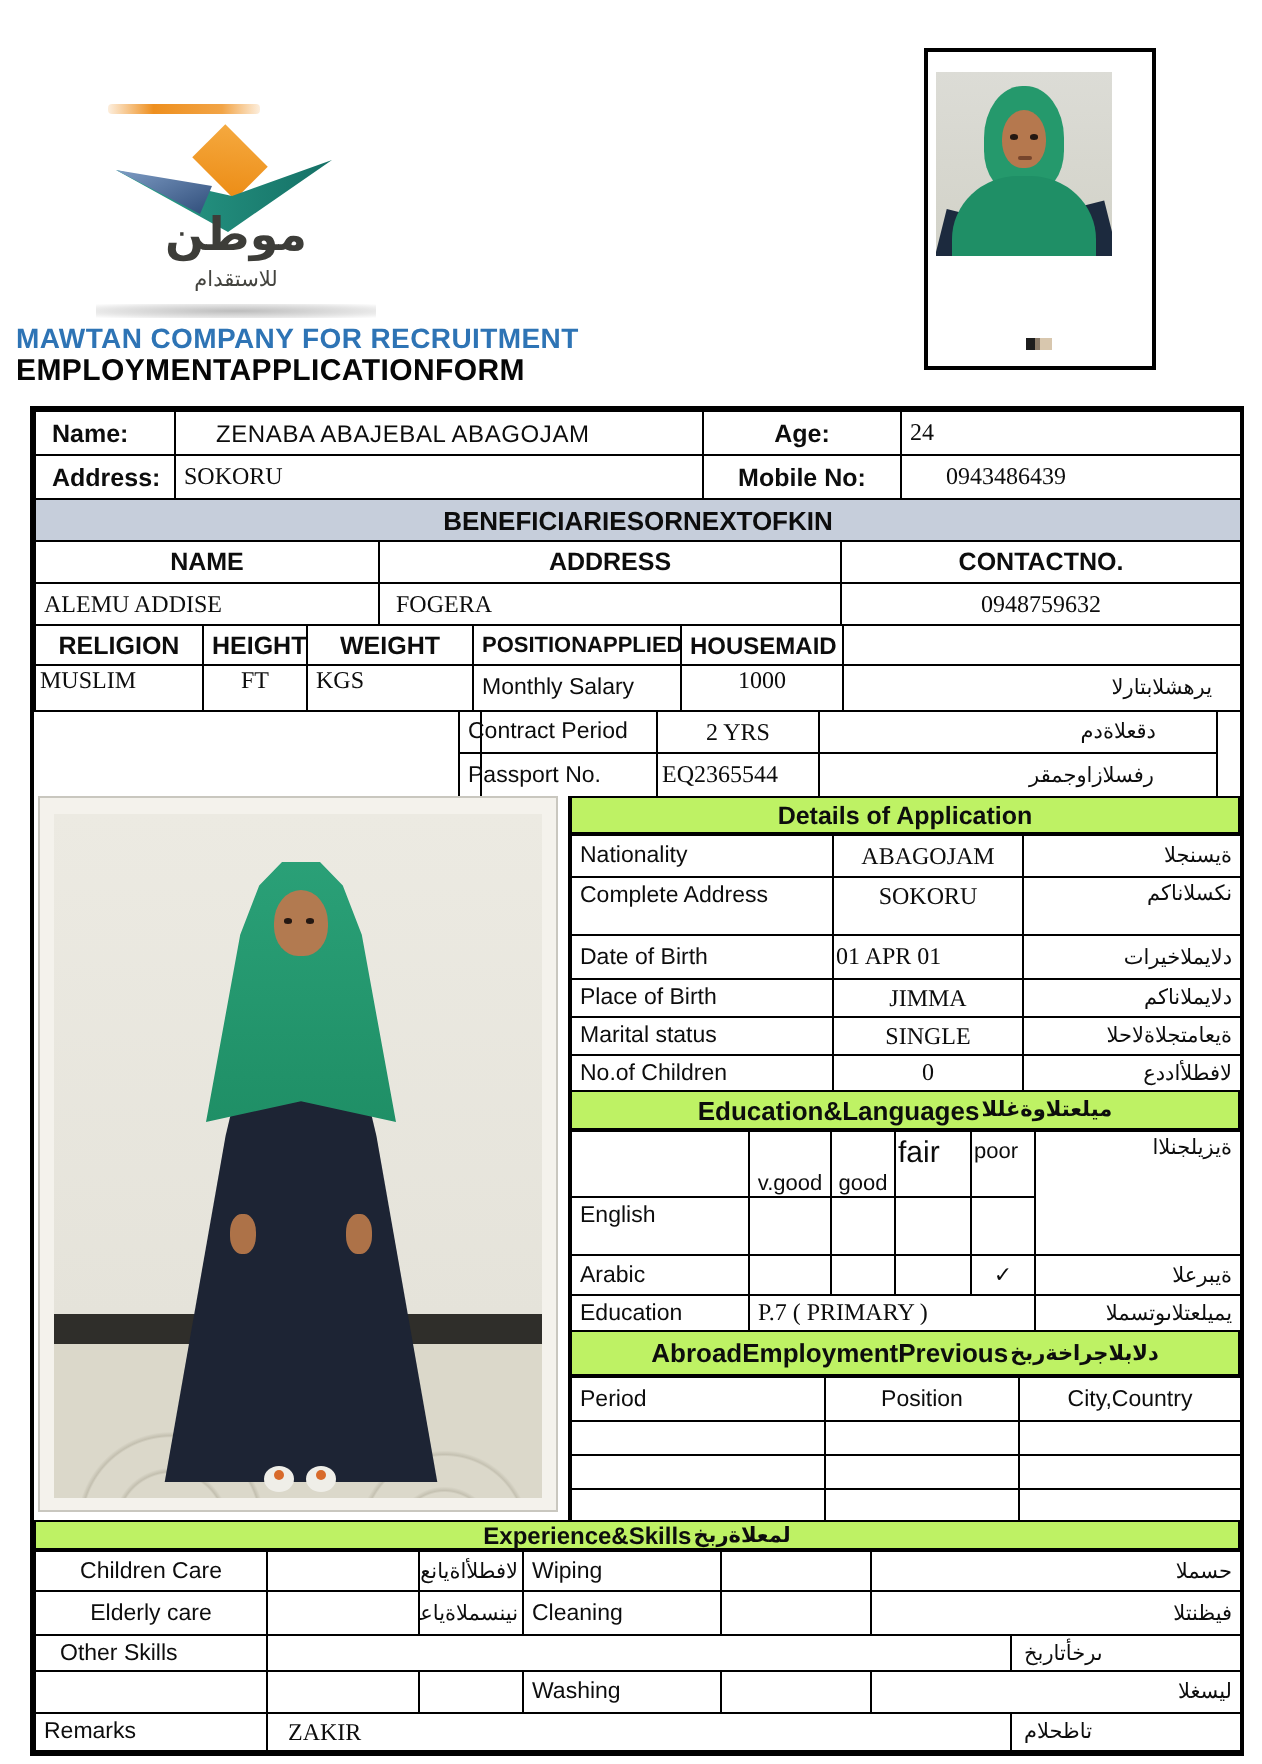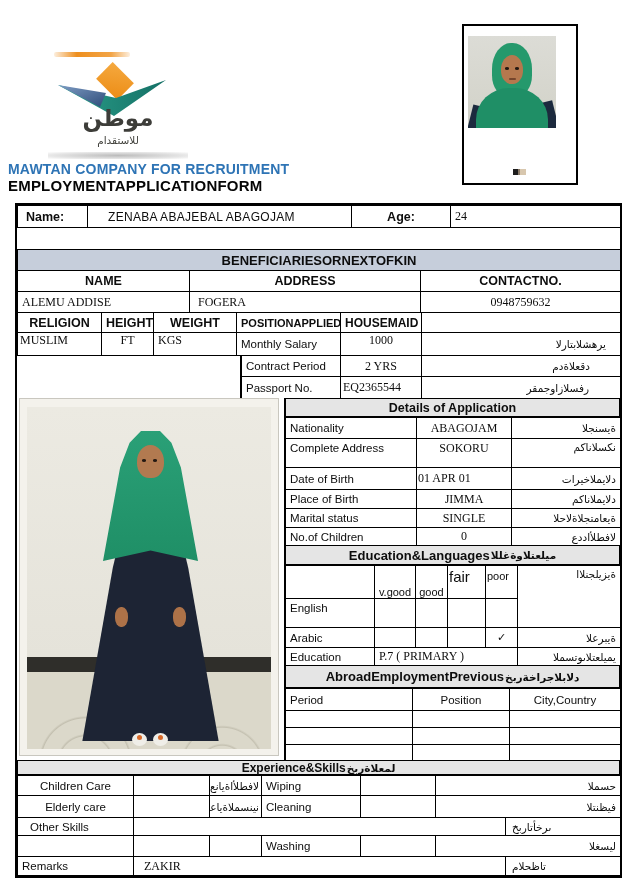--- a/index.html
+++ b/index.html
@@ -38,21 +38,21 @@
       background:linear-gradient(90deg,#1d1d1d 0 35%, #8a7a68 35% 55%, #d8c7ae 55% 100%); }
 
   
   #form { position:absolute; left:15px; top:203px; width:607px; height:675px; border:2px solid #000; }
   table { border-collapse:collapse; table-layout:fixed; position:absolute; left:0; }
   td { border:1px solid #000; font-size:11.5px; padding:0 4px; overflow:hidden; white-space:nowrap; }
   .b  { font-weight:bold; font-size:12.5px; }
   .c  { text-align:center; }
   .v  { font-family:"Liberation Serif", serif; font-size:12px; }
   .ar { font-family:"DejaVu Sans", sans-serif; font-size:10.5px; text-align:right; direction:rtl; }
-  .band { position:absolute; background:#e5e5e5; border:1px solid #000; display:flex;
+  .band { position:absolute; background:#bef264; border:1px solid #000; display:flex;
           align-items:center; justify-content:center; gap:1px; font-weight:bold; }
   .band .ar { text-align:center; }
 
   
   #cellA { position:absolute; left:0; top:150px; width:224px; height:43px; border-right:1px solid #000; }
   #photo-cell { position:absolute; left:0; top:193px; width:268px; height:362px; border-right:1px solid #000; background:#fff; }
 
   
   #bigphoto { position:absolute; left:2px; top:0px; width:260px; height:358px; background:#f4f2ec; border:1px solid #c9c7bf; }
   .wall  { position:absolute; left:7px; top:8px; width:244px; height:250px; background:linear-gradient(180deg,#eceae2,#e5e3da); }
@@ -126,20 +126,26 @@
           <col style="width:99px">
           <col style="width:170px">
         </colgroup>
       <tbody>
           <tr style="height:22px">
         <td class="b" style="padding-left:8px">Name:</td>
         <td style="padding-left:20px; font-size:12px; letter-spacing:.3px">ZENABA ABAJEBAL ABAGOJAM</td>
         <td class="b c">Age:</td>
         <td class="v">24</td>
       </tr>
+      <tr style="height:22px">
+        <td class="b" style="padding-left:8px">Address:</td>
+        <td class="v">SOKORU</td>
+        <td class="b c">Mobile No:</td>
+        <td class="v" style="padding-left:22px">0943486439</td>
+      </tr>
     </tbody>
       </table>
 
     <table style="top:44px; width:603px">
       <colgroup>
           <col style="width:172px">
           <col style="width:231px">
           <col style="width:200px">
         </colgroup>
       <tbody>
@@ -182,21 +188,21 @@
         <td class="v c" style="vertical-align:top">FT</td>
         <td class="v" style="vertical-align:top">KGS</td>
         <td>Monthly Salary</td>
         <td class="v c" style="vertical-align:top">1000</td>
         <td class="ar" style="padding-right:14px">يرهشلابتارلا</td>
       </tr>
     </tbody>
       </table>
 
     <div id="cellA"></div>
-    <table style="top:150px; left:224px; width:379px">
+    <table style="top:150px; left:212px; width:379px">
       <colgroup>
           <col style="width:99px">
           <col style="width:81px">
           <col style="width:199px">
         </colgroup>
       <tbody>
           <tr style="height:21px">
         <td>Contract Period</td>
         <td class="v c">2 YRS</td>
         <td class="ar" style="padding-right:30px">دقعلاةدم</td>

